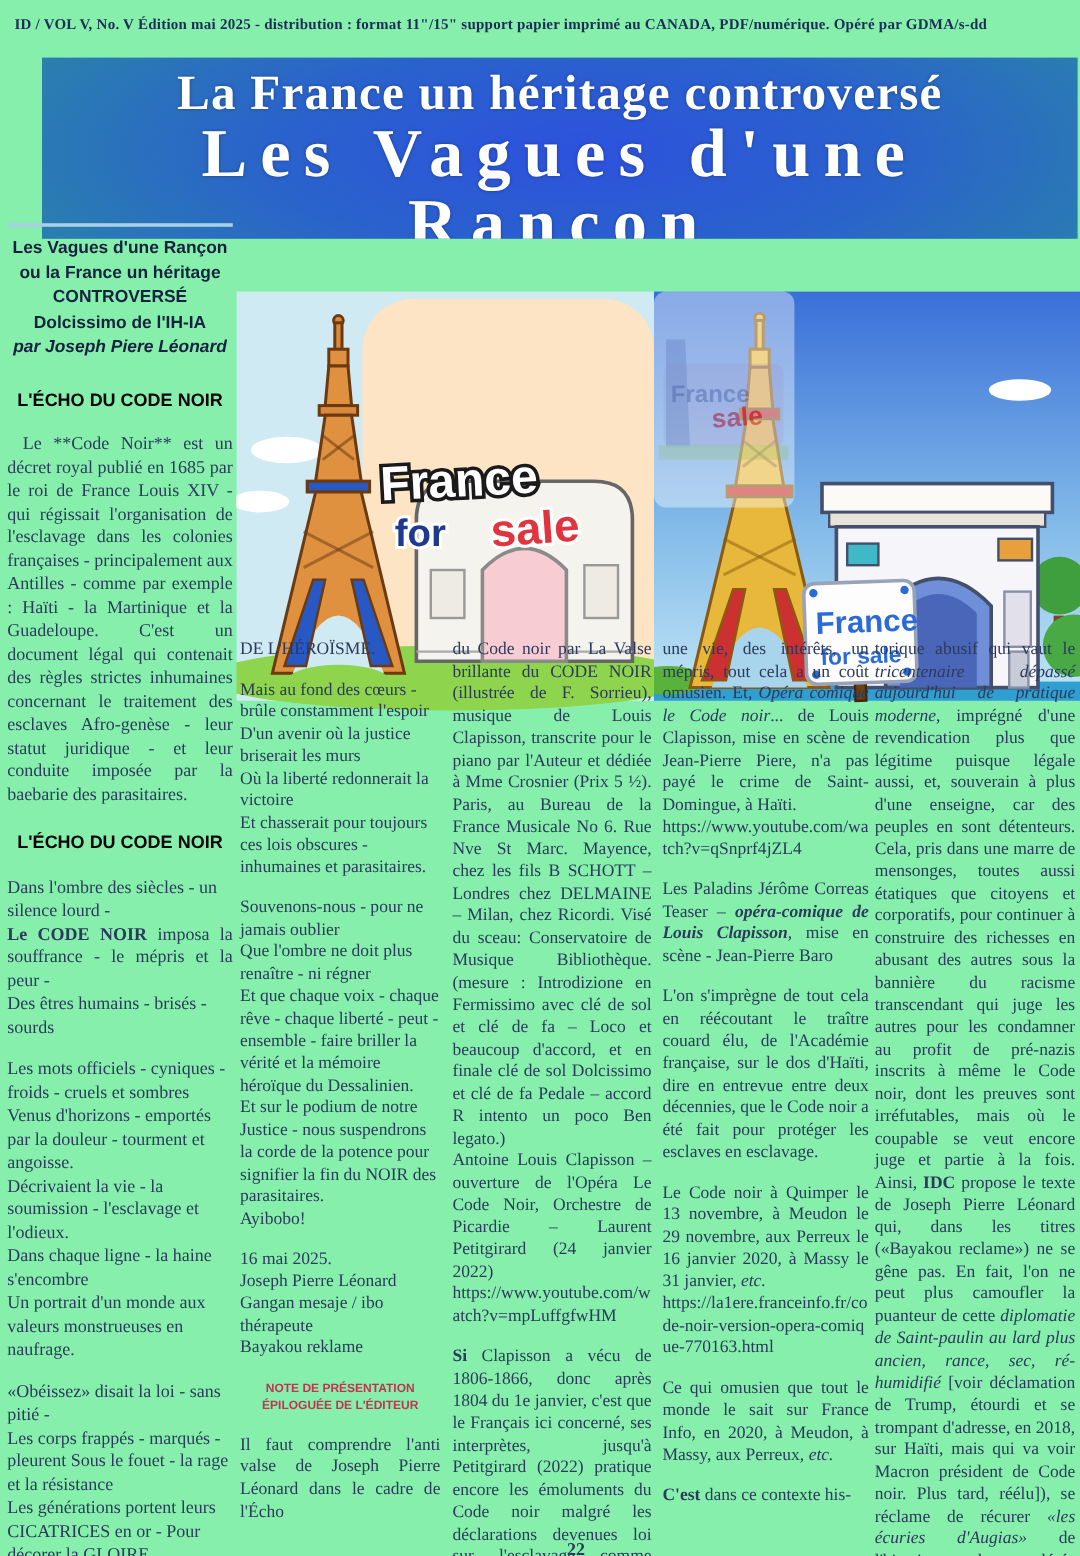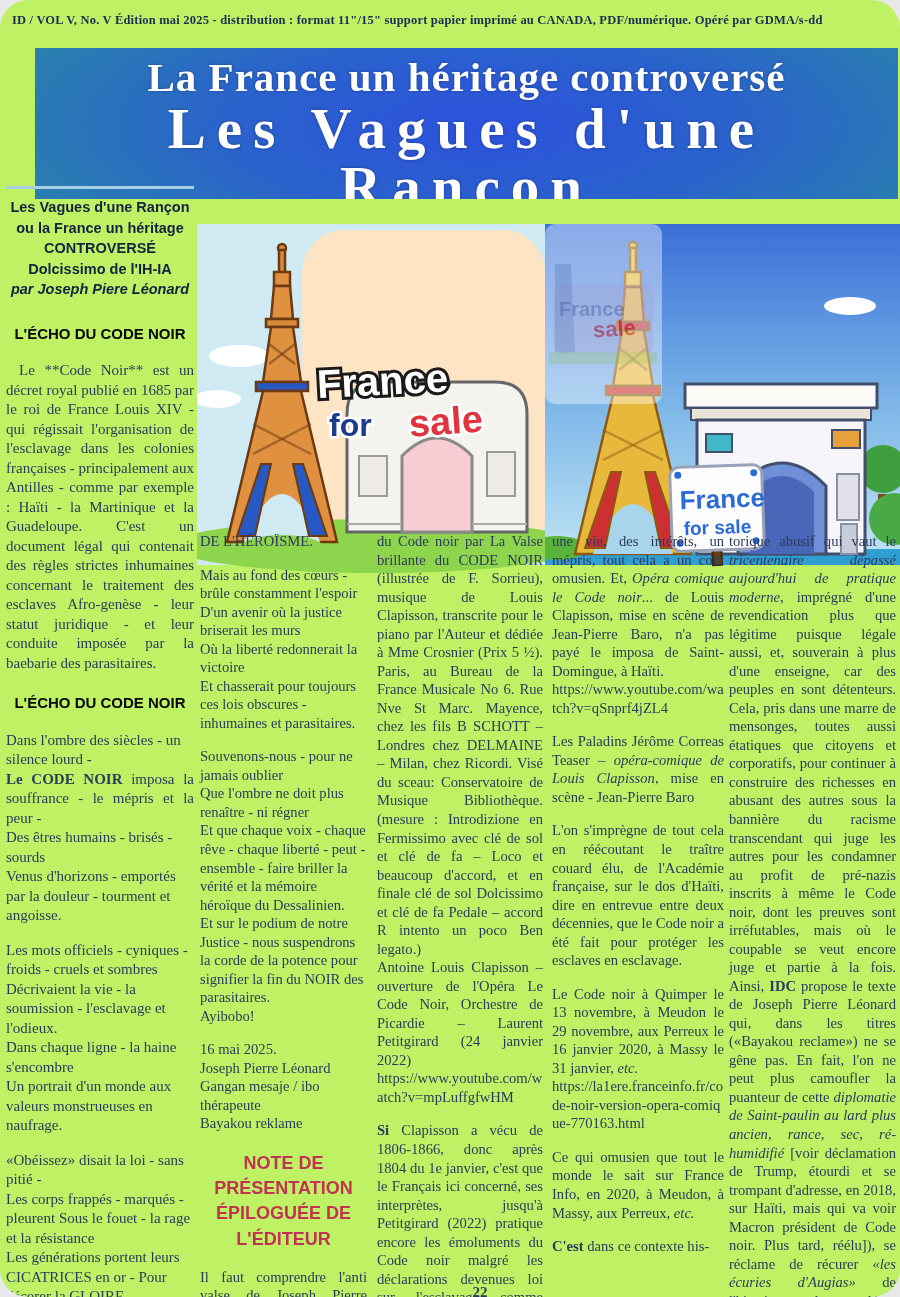--- a/index.html
+++ b/index.html
@@ -1,17 +1,17 @@
 <!DOCTYPE html>
 <html><head>
 <meta charset="utf-8">
 <style>
   html,body{margin:0;padding:0;background:#e8e8e8;}
-  .page{position:relative;width:900px;height:1297px;background:#bef264;overflow:hidden;
-        font-family:"Liberation Serif",serif;color:#2c3a5c;border-radius:28px;}
+  .page{position:relative;width:900px;height:1297px;background:#86efac;overflow:hidden;
+        font-family:"Liberation Serif",serif;color:#2c3a5c;}
   .meta{position:absolute;top:13px;left:12px;right:8px;font-size:12.5px;font-weight:bold;
         color:#1b2d55;letter-spacing:.2px;white-space:nowrap;}
   .banner{position:absolute;left:35px;right:2px;top:48px;height:151px;
         background:radial-gradient(ellipse 65% 130% at 52% 52%, #2d52dd 0%, #2a62cc 45%, #2a87a6 100%);
         text-align:center;overflow:hidden;}
   .banner .kicker{margin-top:7px;font-size:41px;font-weight:bold;color:#ffffff;
         letter-spacing:1px;line-height:1.1;text-shadow:0 0 3px rgba(0,0,0,.35);}
   .banner .title{font-size:57px;font-weight:bold;color:#ffffff;letter-spacing:11px;
         line-height:1.02;text-shadow:0 0 3px rgba(0,0,0,.35);}
   .col{position:absolute;font-size:14.6px;line-height:1.27;}
@@ -24,22 +24,22 @@
         text-align:center;font-size:14.5px;line-height:1.42;padding:2px 0 4px;}
   .side-box .byline{font-style:italic;}
   .para{margin:0;}
   .gap{margin-top:15px;}
   .prose{text-align:justify;}
   .indent{text-indent:13px;}
   .url{word-break:break-all;}
   .h-sans{font-family:"Liberation Sans",sans-serif;font-weight:bold;text-align:center;
         color:#050505;font-size:15px;margin:20px 0 18px;}
   .h-red{font-family:"Liberation Sans",sans-serif;font-weight:bold;text-align:center;
-        color:#c23353;font-size:18px;line-height:1.4;margin:18px 0 16px;}
-  .illus{position:absolute;top:173px;height:443px;}
+        color:#c23353;font-size:10px;line-height:1.4;margin:18px 0 16px;}
+  .illus{position:absolute;top:192px;height:443px;}
   .illus1{left:197px;width:348px;}
   .illus2{left:545px;width:355px;}
   .illus svg{display:block;width:100%;height:100%;}
   .pagenum{position:absolute;top:1284px;left:455px;width:50px;text-align:center;
         font-weight:bold;font-size:15px;color:#2c3a5c;}
   .w-france{font-family:"Liberation Sans",sans-serif;font-weight:bold;
         fill:#ffffff;stroke:#1a1a1a;stroke-width:6px;paint-order:stroke;}
   .w-for{font-family:"Liberation Sans",sans-serif;font-weight:bold;fill:#1d3a8c;
         stroke:#ffffff;stroke-width:5px;paint-order:stroke;}
   .w-sale{font-family:"Liberation Sans",sans-serif;font-weight:bold;fill:#e0343f;
@@ -66,22 +66,22 @@
       <div>Dolcissimo de l'IH-IA</div>
       <div class="byline">par Joseph Piere Léonard</div>
     </div>
     <div>
         <p class="para h-sans"><span>L'ÉCHO DU CODE NOIR</span></p>
         <p class="para prose indent"><span>Le **Code Noir** est un décret royal publié en 1685 par le roi de France Louis XIV - qui régissait l'organisation de l'esclavage dans les colonies françaises - principalement aux Antilles - comme par exemple : Haïti - la Martinique et la Guadeloupe. C'est un document légal qui contenait des règles strictes inhumaines concernant le traitement des esclaves Afro-genèse - leur statut juridique - et leur conduite imposée par la baebarie des parasitaires.</span></p>
         <p class="para h-sans"><span>L'ÉCHO DU CODE NOIR</span></p>
         <p class="para poem"><span>Dans l'ombre des siècles - un silence lourd -</span></p>
         <p class="para poem prose"><span style="font-weight: bold;">Le CODE NOIR</span><span> imposa la souffrance - le mépris et la peur -</span></p>
         <p class="para poem"><span>Des êtres humains - brisés - sourds</span></p>
+        <p class="para poem gap"><span>Les mots officiels - cyniques - froids - cruels et sombres</span></p>
         <p class="para poem"><span>Venus d'horizons - emportés par la douleur - tourment et angoisse.</span></p>
-        <p class="para poem gap"><span>Les mots officiels - cyniques - froids - cruels et sombres</span></p>
         <p class="para poem"><span>Décrivaient la vie - la soumission - l'esclavage et l'odieux.</span></p>
         <p class="para poem"><span>Dans chaque ligne - la haine s'encombre</span></p>
         <p class="para poem"><span>Un portrait d'un monde aux valeurs monstrueuses en naufrage.</span></p>
         <p class="para poem gap"><span>«Obéissez» disait la loi - sans pitié -</span></p>
         <p class="para poem"><span>Les corps frappés - marqués - pleurent Sous le fouet - la rage et la résistance</span></p>
         <p class="para poem"><span>Les générations portent leurs CICATRICES en or - Pour décorer la GLOIRE</span></p>
       </div>
   </div>
 
   <div class="illus illus1">
@@ -210,23 +210,23 @@
       <p class="para h-red"><span>NOTE DE PRÉSENTATION ÉPILOGUÉE DE L'ÉDITEUR</span></p>
       <p class="para prose"><span>Il faut comprendre l'anti valse de Joseph Pierre Léonard dans le cadre de l'Écho</span></p>
     </div>
   <div class="col col3">
       <p class="para prose"><span>du Code noir par La Valse brillante du CODE NOIR (illustrée de F. Sorrieu), musique de Louis Clapisson, transcrite pour le piano par l'Auteur et dédiée à Mme Crosnier (Prix 5 ½). Paris, au Bureau de la France Musicale No 6. Rue Nve St Marc. Mayence, chez les fils B SCHOTT – Londres chez DELMAINE – Milan, chez Ricordi. Visé du sceau: Conservatoire de Musique Bibliothèque. (mesure : Introdizione en Fermissimo avec clé de sol et clé de fa – Loco et beaucoup d'accord, et en finale clé de sol Dolcissimo et clé de fa Pedale – accord R intento un poco Ben legato.)</span></p>
       <p class="para prose"><span>Antoine Louis Clapisson – ouverture de l'Opéra Le Code Noir, Orchestre de Picardie – Laurent Petitgirard (24 janvier 2022)</span></p>
       <p class="para poem url"><span>https://www.youtube.com/watch?v=mpLuffgfwHM</span></p>
       <p class="para prose gap"><span style="font-weight: bold; font-family: Liberation Serif, serif;">Si</span><span> Clapisson a vécu de 1806-1866, donc après 1804 du 1e janvier, c'est que le Français ici concerné, ses interprètes, jusqu'à Petitgirard (2022) pratique encore les émoluments du Code noir malgré les déclarations devenues loi sur l'esclavage comme crime contre l'humanité (sous Macron), donc</span></p>
     </div>
   <div class="col col4">
-      <p class="para prose"><span>une vie, des intérêts, un mépris, tout cela a un coût omusien. Et, </span><span style="font-style: italic;">Opéra comique le Code noir</span><span>... de Louis Clapisson, mise en scène de Jean-Pierre Baro, n'a pas payé le imposa de Saint-Domingue, à Haïti.</span></p>
+      <p class="para prose"><span>une vie, des intérêts, un mépris, tout cela a un coût omusien. Et, </span><span style="font-style: italic;">Opéra comique le Code noir</span><span>... de Louis Clapisson, mise en scène de Jean-Pierre Piere, n'a pas payé le crime de Saint-Domingue, à Haïti.</span></p>
       <p class="para poem url"><span>https://www.youtube.com/watch?v=qSnprf4jZL4</span></p>
-      <p class="para prose gap"><span>Les Paladins Jérôme Correas Teaser – </span><span style="font-style: italic;">opéra-comique de Louis Clapisson</span><span>, mise en scène - Jean-Pierre Baro</span></p>
+      <p class="para prose gap"><span>Les Paladins Jérôme Correas Teaser – </span><span style="font-style: italic; font-weight: bold;">opéra-comique de Louis Clapisson</span><span>, mise en scène - Jean-Pierre Baro</span></p>
       <p class="para prose gap"><span>L'on s'imprègne de tout cela en réécoutant le traître couard élu, de l'Académie française, sur le dos d'Haïti, dire en entrevue entre deux décennies, que le Code noir a été fait pour protéger les esclaves en esclavage.</span></p>
       <p class="para prose gap"><span>Le Code noir à Quimper le 13 novembre, à Meudon le 29 novembre, aux Perreux le 16 janvier 2020, à Massy le 31 janvier, </span><span style="font-style: italic;">etc.</span></p>
       <p class="para poem url"><span>https://la1ere.franceinfo.fr/code-noir-version-opera-comique-770163.html</span></p>
       <p class="para prose gap"><span>Ce qui omusien que tout le monde le sait sur France Info, en 2020, à Meudon, à Massy, aux Perreux, </span><span style="font-style: italic;">etc.</span></p>
       <p class="para prose gap"><span style="font-weight: bold;">C'est</span><span> dans ce contexte his-</span></p>
     </div>
   <div class="col col5">
       <p class="para prose"><span>torique abusif qui vaut le </span><span style="font-style: italic;">tricentenaire dépassé aujourd'hui de pratique moderne</span><span>, imprégné d'une revendication plus que légitime puisque légale aussi, et, souverain à plus d'une enseigne, car des peuples en sont détenteurs. Cela, pris dans une marre de mensonges, toutes aussi étatiques que citoyens et corporatifs, pour continuer à construire des richesses en abusant des autres sous la bannière du racisme transcendant qui juge les autres pour les condamner au profit de pré-nazis inscrits à même le Code noir, dont les preuves sont irréfutables, mais où le coupable se veut encore juge et partie à la fois. Ainsi, </span><span style="font-weight: bold;">IDC</span><span> propose le texte de Joseph Pierre Léonard qui, dans les titres («Bayakou reclame») ne se gêne pas. En fait, l'on ne peut plus camoufler la puanteur de cette </span><span style="font-style: italic;">diplomatie de Saint-paulin au lard plus ancien, rance, sec, ré-humidifié</span><span> [voir déclamation de Trump, étourdi et se trompant d'adresse, en 2018, sur Haïti, mais qui va voir Macron président de Code noir. Plus tard, réélu]), se réclame de récurer </span><span style="font-style: italic;">«les écuries d'Augias»</span><span> de l'histoire moderne tolérée coupable.</span></p>
     </div>
 

